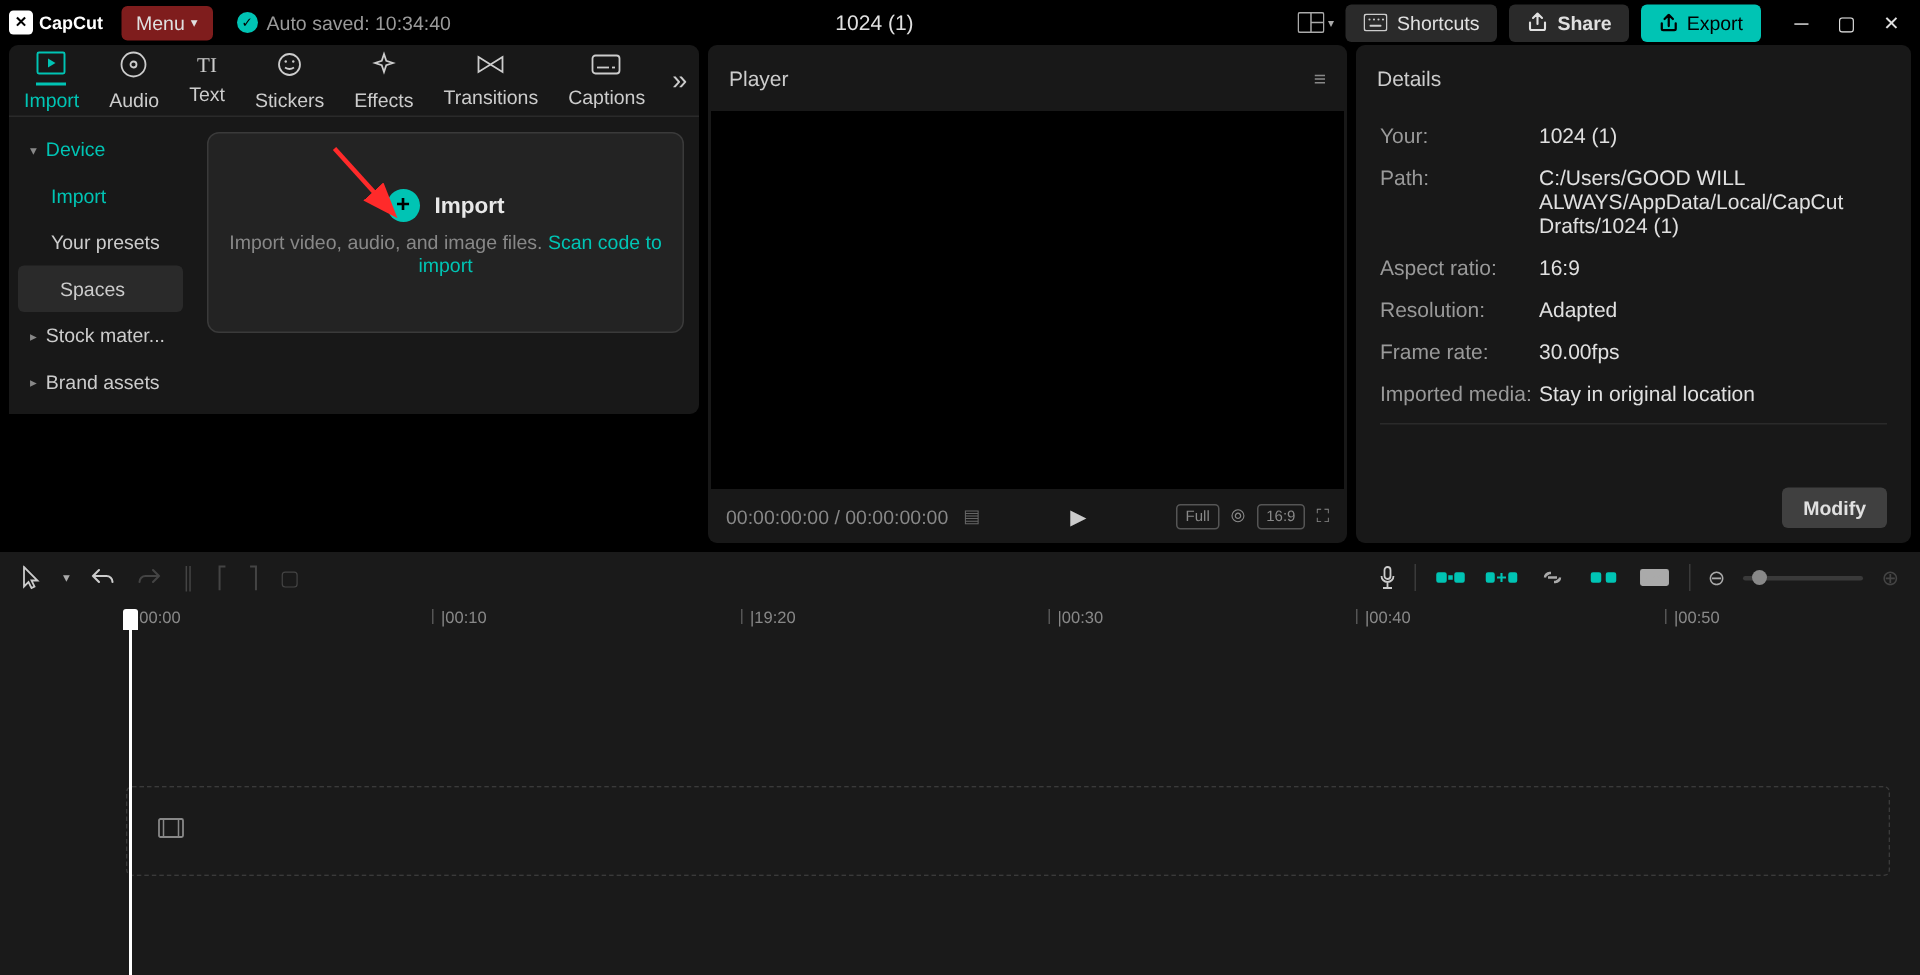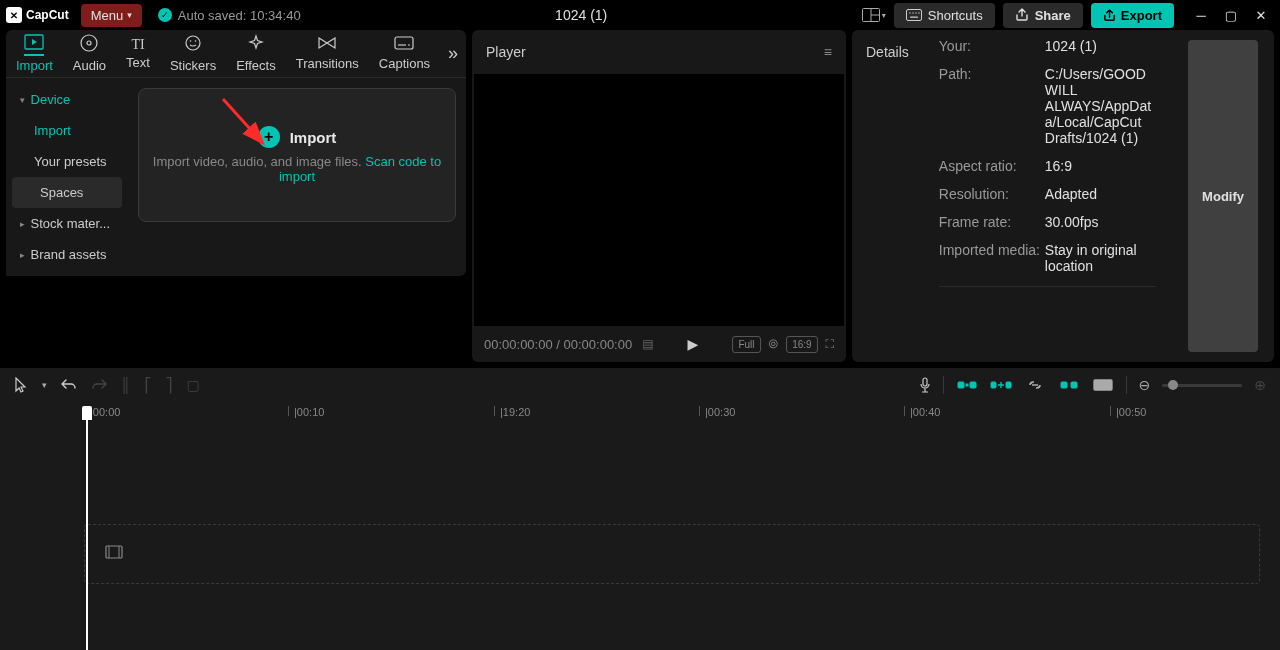--- a/index.html
+++ b/index.html
@@ -11,21 +11,21 @@
 .logo-icon { width: 16px; height: 16px; background: #fff; border-radius: 3px; display: flex; align-items: center; justify-content: center; color: #000; font-size: 10px; font-weight: bold; }
 .menu-btn { margin-left: 12px; background: #7f1d1d; border: none; color: #e0e0e0; padding: 4px 10px; border-radius: 4px; font-size: 13px; display: flex; align-items: center; gap: 4px; cursor: pointer; }
 .chevron-down { font-size: 9px; }
 .auto-saved { margin-left: 16px; display: flex; align-items: center; gap: 6px; color: #9a9a9a; font-size: 13px; }
 .check-circle { width: 14px; height: 14px; border-radius: 50%; background: #00c4b4; display: flex; align-items: center; justify-content: center; font-size: 9px; color: #000; }
 .project-title { flex: 1; text-align: center; font-size: 14px; color: #e0e0e0; }
 .title-right { display: flex; align-items: center; gap: 8px; }
 .title-icon-btn { background: transparent; border: none; color: #aaa; width: 24px; height: 24px; display: flex; align-items: center; justify-content: center; cursor: pointer; font-size: 14px; }
 .shortcuts-btn { background: #2a2a2a; border: none; color: #e0e0e0; padding: 5px 12px; border-radius: 4px; font-size: 13px; display: flex; align-items: center; gap: 6px; cursor: pointer; }
 .share-btn { background: #2a2a2a; border: none; color: #e0e0e0; padding: 5px 12px; border-radius: 4px; font-size: 13px; display: flex; align-items: center; gap: 6px; cursor: pointer; font-weight: 600; }
-.export-btn { background: #00c4b4; border: none; color: #000; padding: 5px 12px; border-radius: 4px; font-size: 13px; display: flex; align-items: center; gap: 5px; cursor: pointer; font-weight: 700; }
+.export-btn { background: #00c4b4; border: none; color: #000; padding: 5px 12px; border-radius: 4px; font-size: 13px; display: flex; align-items: center; gap: 5px; cursor: pointer; font-weight: 400; }
 .win-controls { display: flex; gap: 4px; margin-left: 6px; }
 .win-btn { width: 26px; height: 26px; background: transparent; border: none; color: #e0e0e0; cursor: pointer; display: flex; align-items: center; justify-content: center; font-size: 13px; }
 
 
 .main { display: flex; height: 332px; gap: 6px; padding: 0 6px; }
 
 
 .left-panel { width: 460px; background: #181818; border-radius: 6px; display: flex; }
 .tabs-strip { height: 48px; display: flex; align-items: stretch; border-bottom: 1px solid #2a2a2a; }
 .tab { flex: 0 0 auto; padding: 6px 10px; display: flex; flex-direction: column; align-items: center; justify-content: center; gap: 2px; cursor: pointer; color: #ccc; font-size: 13px; }
@@ -56,21 +56,21 @@
 .panel-header { height: 44px; display: flex; align-items: center; justify-content: space-between; padding: 0 14px; color: #ccc; font-size: 14px; }
 .player-canvas { flex: 1; background: #000; margin: 0 2px; }
 .player-controls { height: 36px; display: flex; align-items: center; padding: 0 12px; gap: 10px; font-size: 12px; color: #888; }
 .time-display { font-size: 13px; color: #888; }
 .play-btn { margin-left: auto; font-size: 14px; cursor: pointer; color: #ccc; }
 .player-right-ctrls { display: flex; gap: 8px; align-items: center; }
 .ratio-badge { padding: 2px 5px; border: 1px solid #555; border-radius: 3px; font-size: 10px; color: #888; cursor: pointer; }
 .pc-spacer { flex: 1; }
 
 
-.details-panel { width: 422px; background: #181818; border-radius: 6px; display: flex; flex-direction: row; }
+.details-panel { width: 370px; background: #181818; border-radius: 6px; display: flex; flex-direction: column; }
 .details-body { flex: 1; padding: 8px 16px; overflow: hidden; }
 .detail-row { display: flex; margin-bottom: 12px; font-size: 14px; }
 .detail-label { width: 106px; color: #999; }
 .detail-value { flex: 1; color: #e0e0e0; word-break: break-word; }
 .details-footer { padding: 10px 16px; display: flex; justify-content: flex-end; border-top: 0; }
 .modify-btn { background: #404040; color: #e0e0e0; border: none; padding: 6px 14px; border-radius: 4px; font-size: 13px; cursor: pointer; font-weight: 600; }
 
 
 .timeline-toolbar { height: 34px; background: #1a1a1a; display: flex; align-items: center; padding: 0 14px; gap: 14px; margin-top: 6px; }
 .tl-tool { color: #aaa; cursor: pointer; font-size: 14px; display: flex; align-items: center; }

